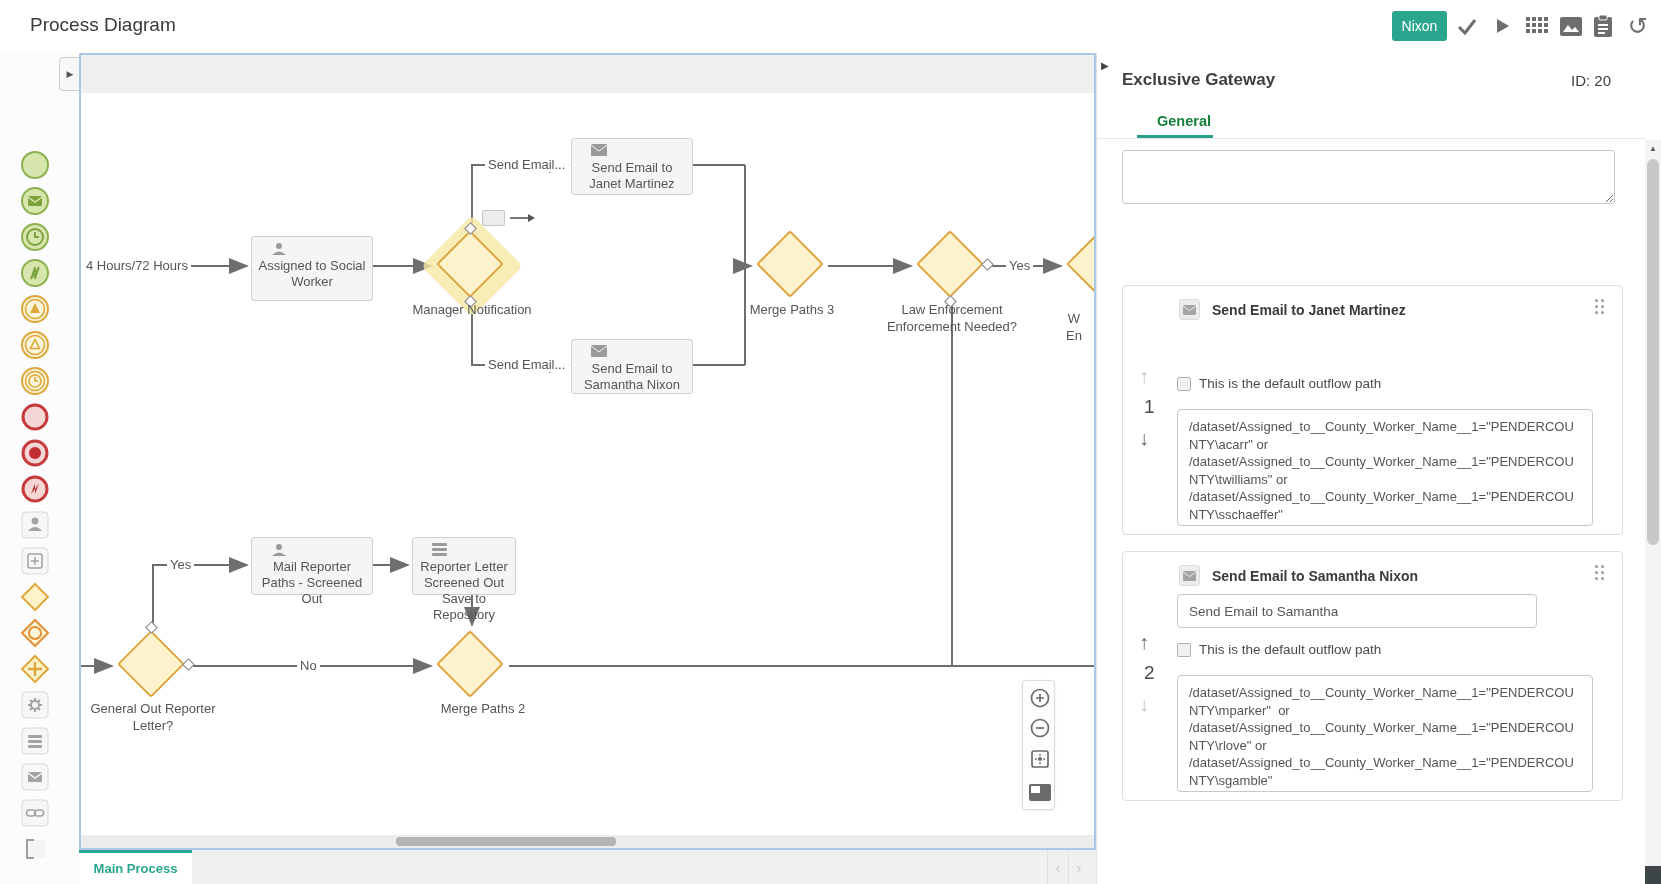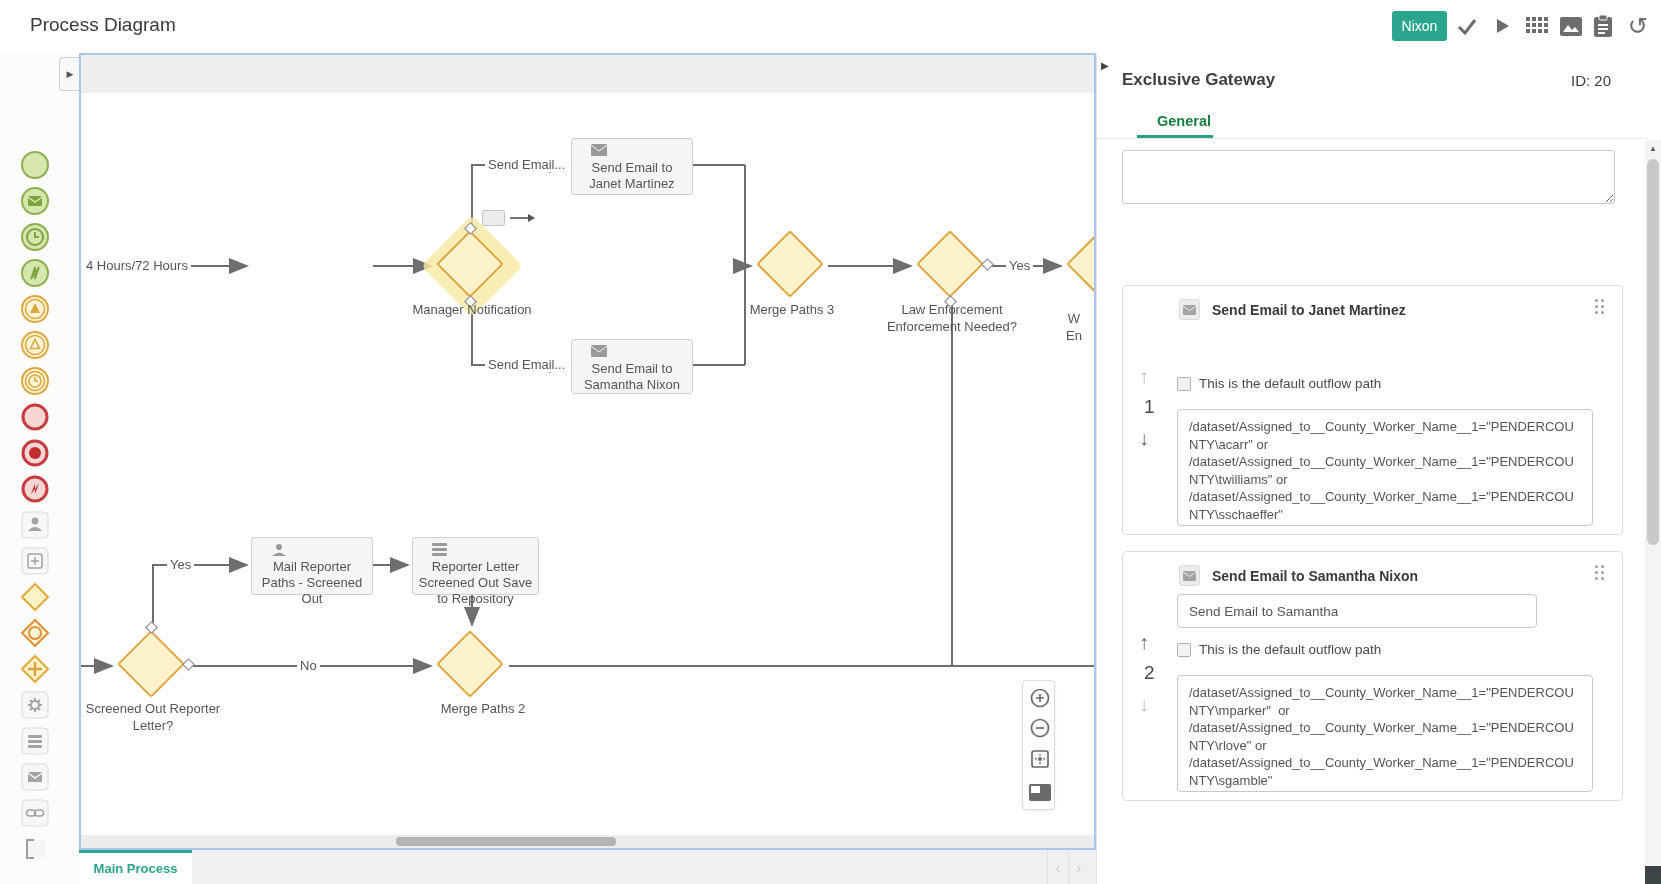--- a/index.html
+++ b/index.html
@@ -352,20 +352,27 @@
   <div class="hd" style="left:865px; top:242px"></div>
   <div class="hd" style="left:66px;  top:568px"></div>
   <div class="hd" style="left:103px; top:605px"></div>
 
   <div id="mini-box"></div>
   <svg class="edges" style="left:429px; top:156px" width="26" height="14">
     <path d="M0,7 L18,7" stroke="#555" stroke-width="1.6"></path>
       <path d="M18,3 L25,7 L18,11 Z" fill="#555"></path>
   </svg>
 
+  <div class="node" style="left:170px; top:181px; width:122px; height:65px">
+    <svg class="nicon" width="16" height="15">
+        <circle cx="8" cy="4" r="3" fill="#9a9a9a"></circle>
+        <path d="M1 13 q7 -7 14 0 Z" fill="#9a9a9a"></path>
+      </svg>
+    <span>Assigned to Social Worker</span>
+  </div>
   <div class="node" style="left:490px; top:83px; width:122px; height:57px">
     <svg class="nicon" width="16" height="12">
         <rect width="16" height="12" rx="1" fill="#9a9a9a"></rect>
         <path d="M0 1 L8 7 L16 1" stroke="#f5f5f5" fill="none"></path>
       </svg>
     <span>Send Email to Janet Martinez</span>
   </div>
   <div class="node" style="left:490px; top:284px; width:122px; height:55px">
     <svg class="nicon" width="16" height="12">
         <rect width="16" height="12" rx="1" fill="#9a9a9a"></rect>
@@ -373,42 +380,42 @@
       </svg>
     <span>Send Email to Samantha Nixon</span>
   </div>
   <div class="node" style="left:170px; top:482px; width:122px; height:58px">
     <svg class="nicon" width="16" height="15">
         <circle cx="8" cy="4" r="3" fill="#9a9a9a"></circle>
         <path d="M1 13 q7 -7 14 0 Z" fill="#9a9a9a"></path>
       </svg>
     <span>Mail Reporter Paths - Screened Out</span>
   </div>
-  <div class="node" style="left:331px; top:482px; width:127px; height:58px">
+  <div class="node" style="left:331px; top:482px; width:104px; height:58px">
     <svg class="nicon" width="15" height="13">
         <g fill="#9a9a9a">
           <rect x="0" y="0" width="15" height="3" rx="1"></rect>
           <rect x="0" y="5" width="15" height="3" rx="1"></rect>
           <rect x="0" y="10" width="15" height="3" rx="1"></rect>
         </g>
       </svg>
     <span>Reporter Letter Screened Out Save to Repository</span>
   </div>
 
   <div class="elabel" style="left:2px;   top:203px">4 Hours/72 Hours</div>
   <div class="elabel" style="left:404px; top:102px">Send Email...</div>
   <div class="elabel" style="left:404px; top:302px">Send Email...</div>
   <div class="elabel" style="left:925px; top:203px">Yes</div>
   <div class="elabel" style="left:86px;  top:502px">Yes</div>
   <div class="elabel" style="left:216px; top:603px">No</div>
 
   <div class="glabel" style="left:321px; top:246px">Manager Notification</div>
   <div class="glabel" style="left:641px; top:246px">Merge Paths 3</div>
   <div class="glabel" style="left:801px; top:246px">Law Enforcement Enforcement Needed?</div>
-  <div class="glabel" style="left:2px;   top:645px">Screened Out Reporter Letter?</div>
+  <div class="glabel" style="left:2px;   top:645px">General Out Reporter Letter?</div>
   <div class="glabel" style="left:332px; top:645px">Merge Paths 2</div>
   <div class="glabel" style="left:973px; top:255px; width:40px">
     <div>W</div>
     <div>En</div>
   </div>
 
   <div id="zoom-panel">
     <div class="zbtn" style="top:2px">
       <svg width="20" height="20">
           <circle cx="10" cy="10" r="8.5" fill="none" stroke="#6a6a6a" stroke-width="1.7"></circle>

